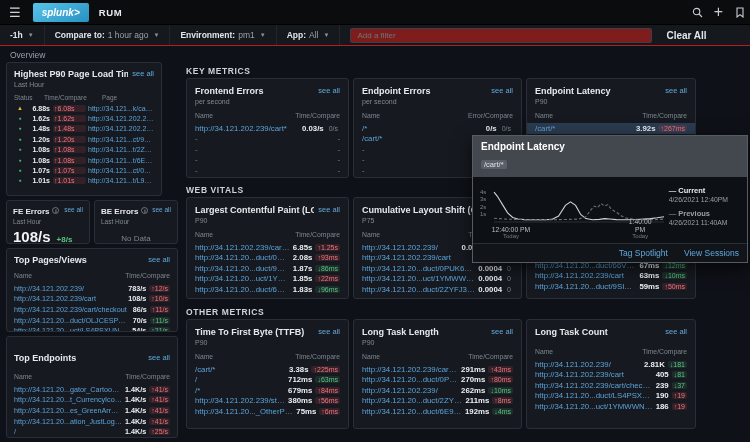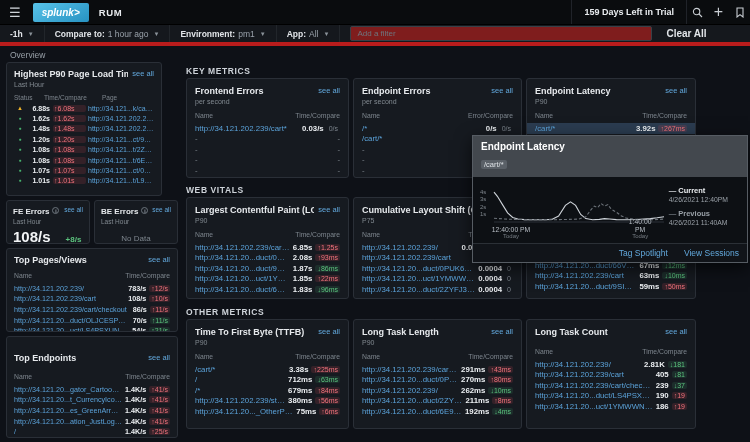--- a/index.html
+++ b/index.html
@@ -9,21 +9,21 @@
   
   .topnav{position:absolute;top:0;left:0;right:0;height:25px;background:#0a0c0e;display:flex;align-items:center;border-bottom:1px solid #000;}
   .burger{margin-left:9px;font-size:13px;color:#cfd4d9;cursor:pointer;line-height:1;}
   .logo{margin-left:12px;padding:4px 9px;background:linear-gradient(150deg,#58c3e9,#2792c2);color:#fff;font-weight:bold;font-style:italic;font-size:10px;border-radius:2px;}
   .appname{margin-left:10px;font-size:9.5px;font-weight:bold;color:#e8ebee;letter-spacing:.6px;}
   .nav-right{margin-left:auto;display:flex;align-items:center;height:100%;}
   .trial{font-size:9px;font-weight:bold;color:#e8ebee;padding:0 12px;height:100%;display:flex;align-items:center;border-left:1px solid #202329;border-right:1px solid #202329;}
   .navicon{width:21px;height:100%;display:flex;align-items:center;justify-content:center;color:#c8cdd2;cursor:pointer;}
   .navicon svg{display:block;}
   
-  .filterbar{position:absolute;top:25px;left:0;right:0;height:21px;background:#15181d;border-bottom:4px solid #b91c1c;display:flex;align-items:center;font-size:8.5px;color:#9aa2ab;}
+  .filterbar{position:absolute;top:25px;left:0;right:0;height:21px;background:#15181d;border-bottom:1px solid #b91c1c;display:flex;align-items:center;font-size:8.5px;color:#9aa2ab;}
   .fitem{padding:0 10px;height:100%;display:flex;align-items:center;gap:3px;border-right:1px solid #22262b;cursor:pointer;white-space:nowrap;}
   .fitem b{color:#e2e5e9;font-weight:bold;}
   .caret{font-size:6px;color:#8a9299;margin-left:2px;}
   .filterinput{flex:0 0 302px;margin:0 0 0 10px;height:15px;border:1px solid #3a4047;border-radius:2px;background:#7f1d1d;color:#9aa2ab;font-size:8px;padding:0 6px;font-family:"Liberation Sans",sans-serif;outline:none;}
   .filterinput::placeholder{color:#6e767f;}
   .clearall{margin-left:14px;font-size:10px;font-weight:bold;color:#e2e5e9;cursor:pointer;}
   .breadcrumb{position:absolute;top:50px;left:10px;font-size:8.5px;color:#98a0a8;cursor:pointer;}
   
   .panel{position:absolute;background:#161a20;border:1px solid #2a2f37;border-radius:3px;padding:7px 8px;overflow:hidden;}
   .phead{display:flex;justify-content:space-between;align-items:flex-start;}
@@ -49,21 +49,21 @@
   .lt-cols span:nth-child(3){flex:1;}
   .ltrow{display:flex;align-items:center;height:10.4px;font-size:7px;}
   .ltrow .st{width:12px;text-align:center;line-height:1;}
   .st.warn{color:#f0b429;font-size:6px;}
   .st.ok{color:#46b06c;font-size:5px;}
   .ltrow .ltime{width:27px;font-weight:bold;color:#eceff2;text-align:right;padding-right:3px;}
   .ltrow .tdelta{width:33px;text-align:left;margin-right:2px;padding:0 1px;}
   .ltrow .tname{flex:1;}
   
   .bigval{font-size:15px;font-weight:bold;color:#f2f4f6;line-height:17px;}
-  .bigdelta{font-size:8px;color:#5bc37d;font-weight:bold;margin-left:15px;}
+  .bigdelta{font-size:8px;color:#5bc37d;font-weight:bold;margin-left:6px;}
   .nodata{margin-top:8px;text-align:center;font-size:8px;color:#7d858d;}
   
   .sechead{position:absolute;font-size:8.5px;font-weight:bold;color:#ced3d9;letter-spacing:.6px;}
   #pn-fid .rows{margin-top:34px;}
   
   .tooltip{position:absolute;left:472px;top:135px;width:276px;background:#0d1014;border:1px solid #565c63;box-shadow:0 5px 16px rgba(0,0,0,.65);z-index:10;}
   .tt-head{background:#43484e;padding:5px 8px 6px;}
   .tt-title{font-size:10px;font-weight:bold;color:#fff;line-height:12px;}
   .tt-sub{display:inline-block;margin-top:2px;font-size:7.5px;color:#dde1e5;background:#5a6067;padding:0 3px;border-radius:2px;}
   .tt-body{display:flex;padding:7px 6px 3px;justify-content:center;}
@@ -85,21 +85,20 @@
 </head>
 <body>
 
 <div class="screen">
 
   <div class="topnav">
     <span class="burger">☰</span>
     <span class="logo">splunk&gt;</span>
     <span class="appname">RUM</span>
     <div class="nav-right">
-      <span class="trial">159 Days Left in Trial</span>
       <span class="navicon">
         <svg width="11" height="11" viewBox="0 0 11 11">
             <circle cx="4.6" cy="4.6" r="3.2" fill="none" stroke="#c8cdd2" stroke-width="1.1"></circle>
             <line x1="7" y1="7" x2="10" y2="10" stroke="#c8cdd2" stroke-width="1.1"></line>
           </svg>
       </span>
       <span class="navicon">+</span>
       <span class="navicon">
         <svg width="10" height="11" viewBox="0 0 10 11">
             <path d="M2 1 h6 v9 l-3-2.4 L2 10 z" fill="none" stroke="#c8cdd2" stroke-width="1.1"></path>

